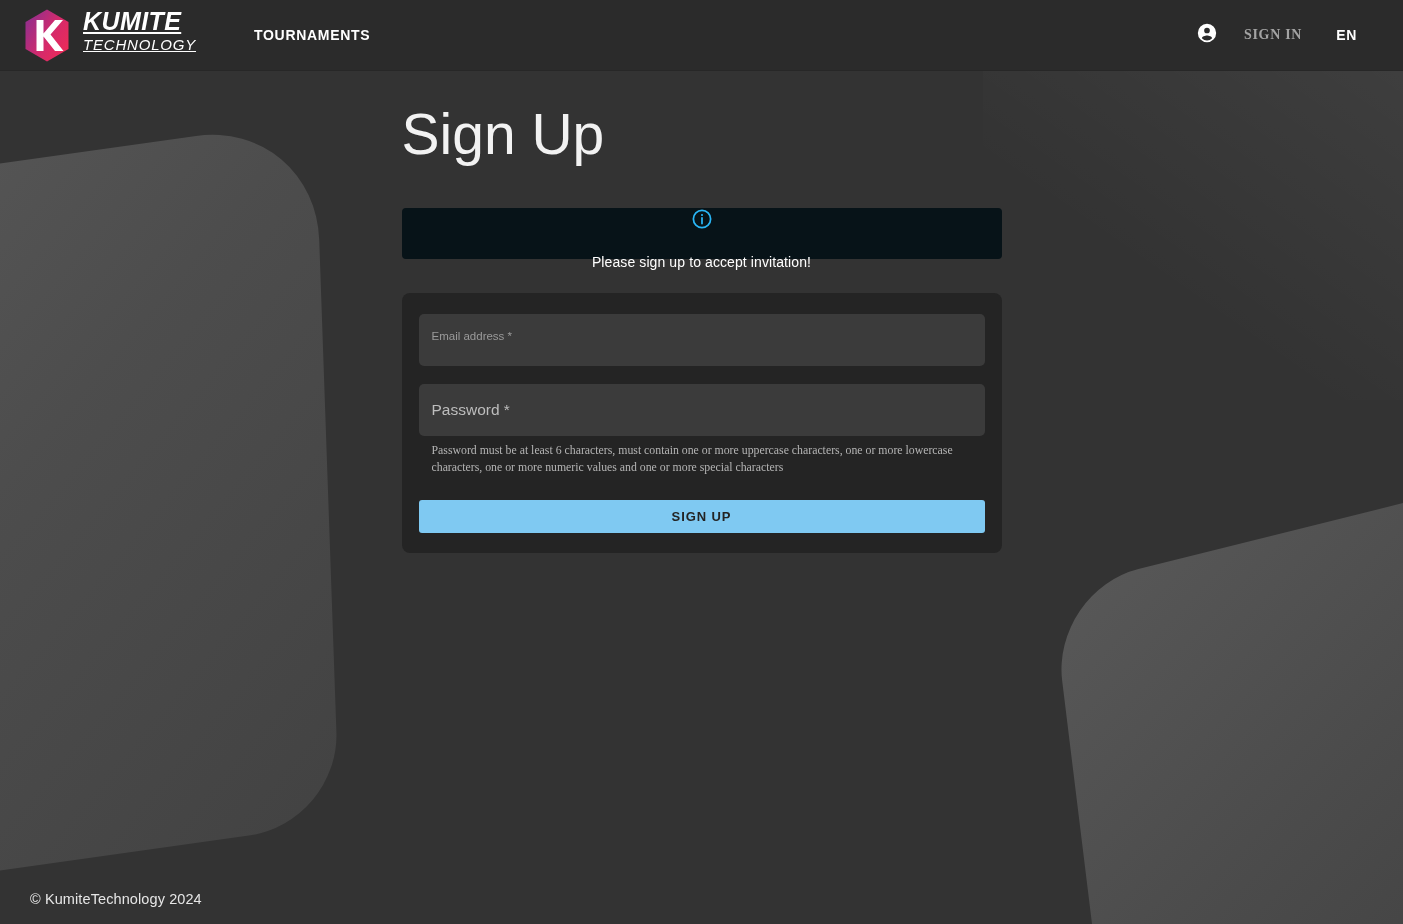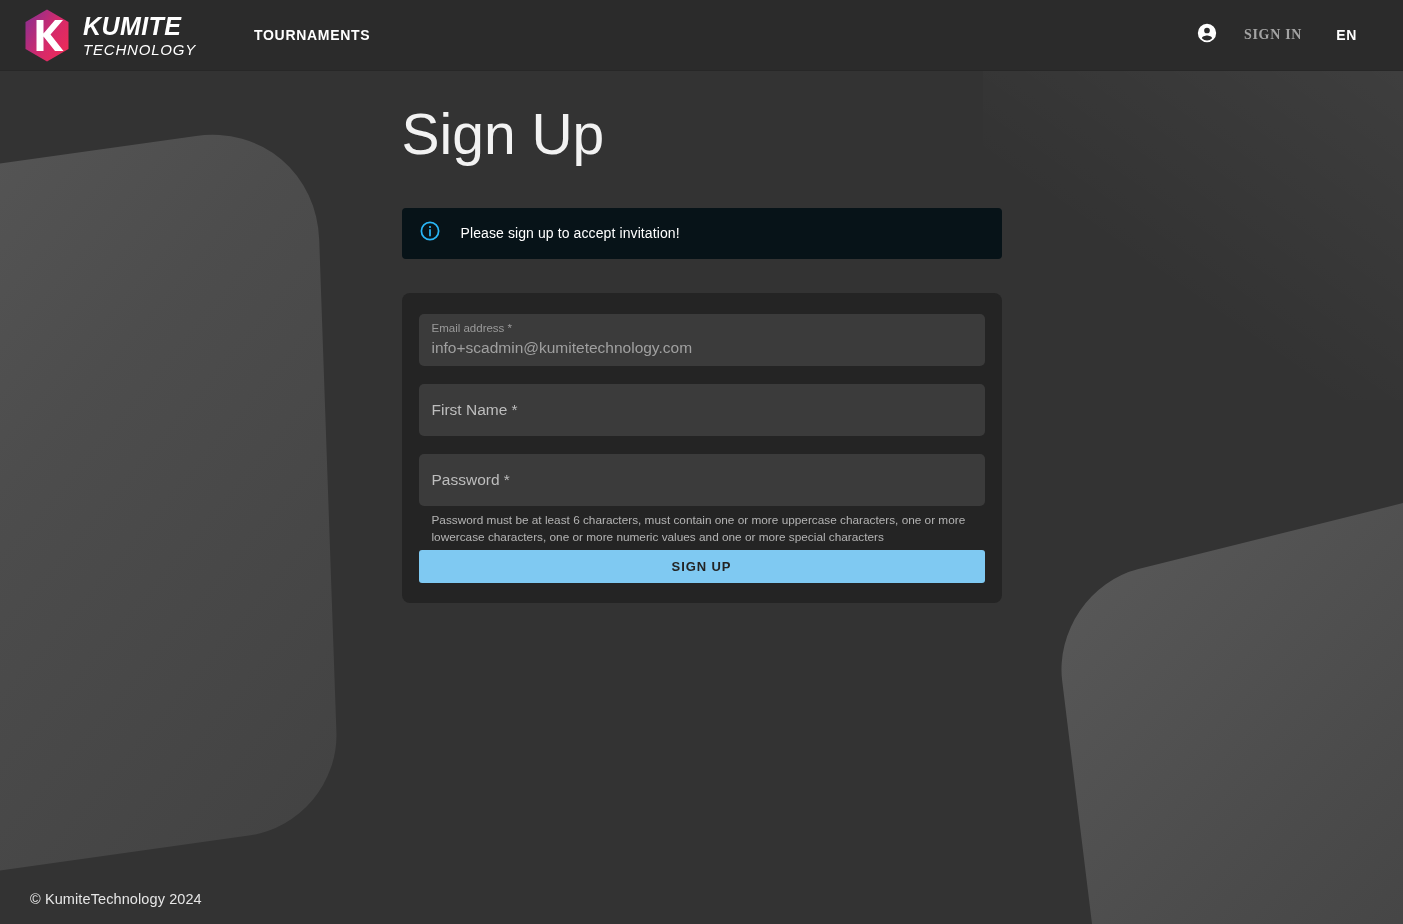--- a/index.html
+++ b/index.html
@@ -62,23 +62,23 @@
     z-index: 5;
     height: 71px;
     background: #2b2b2b;
     display: flex;
     align-items: center;
     padding: 0 22px 0 22px;
     border-bottom: 1px solid #272727;
   }
   .brand {
     display: flex;
-    align-items: center;
     gap: 11px;
     cursor: pointer;
+    text-decoration: underline;
   }
   .brand-hex {
     width: 50px;
     height: 55px;
     position: relative;
     flex: 0 0 auto;
   }
   .brand-hex svg { display: block; }
   .brand-text {
     display: flex;
@@ -171,20 +171,21 @@
   
   .alert {
     background: #071318;
     border-radius: 4px;
     height: 51px;
     display: flex;
     align-items: center;
     gap: 20px;
     padding: 0 17px;
     margin-bottom: 34px;
+    flex-direction: column;
   }
   .alert-msg {
     font-size: 14px;
     color: #ffffff;
     letter-spacing: 0.1px;
   }
 
   
   .card {
     background: #242424;
@@ -222,22 +223,23 @@
   .row-2 {
     display: flex;
     gap: 15px;
   }
   .row-2 .field { flex: 1 1 0; margin-bottom: 18px; }
 
   .hint {
     font-size: 11.8px;
     line-height: 1.45;
     color: #b4b4b4;
-    margin: -12px 0 4px 13px;
+    margin: -12px 0 24px 13px;
     max-width: 534px;
+    font-family: Liberation Serif, serif;
   }
 
   .submit-btn {
     display: block;
     width: 100%;
     height: 33px;
     background: #7fc9f2;
     color: #232323;
     border: none;
     border-radius: 3px;
@@ -324,27 +326,23 @@
           <path d="M12 10.7 L12 17" stroke-linecap="round"></path>
         </svg>
       </span>
       <span class="alert-msg">Please sign up to accept invitation!</span>
     </div>
 
     <form class="card">
 
       <div class="field disabled">
         <span class="float-label">Email address *</span>
-        <span class="value">info+scadmin@kumitetechnology.com</span>
       </div>
 
       <div class="row-2">
-        <div class="field">
-          <span class="placeholder">First Name *</span>
-        </div>
       </div>
 
       <div class="field">
         <span class="placeholder">Password *</span>
       </div>
 
       <p class="hint">Password must be at least 6 characters, must contain one or more uppercase characters, one or more lowercase characters, one or more numeric values and one or more special characters</p>
 
 
       <button type="button" class="submit-btn">SIGN UP</button>

